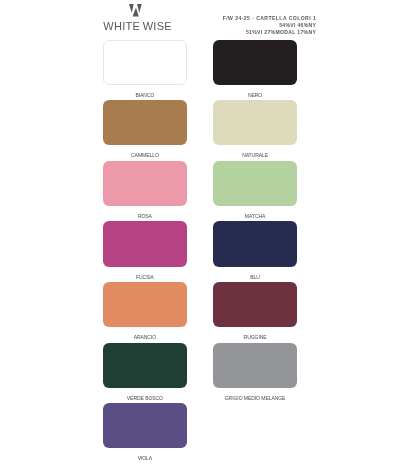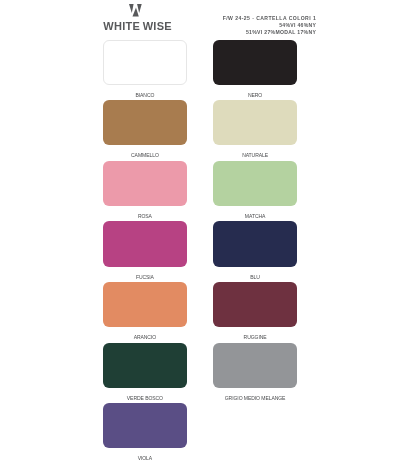--- a/index.html
+++ b/index.html
@@ -3,21 +3,21 @@
 <meta charset="utf-8">
 <style>
   html,body{margin:0;padding:0;}
   body{width:399px;height:466px;background:#ffffff;font-family:"Liberation Sans",sans-serif;position:relative;overflow:hidden;}
   .page{position:absolute;inset:0;}
   .header{position:absolute;left:0;top:0;width:399px;height:39px;}
   .brand{position:absolute;left:85.5px;top:4.0px;width:100px;text-align:center;}
   .brand-name-wrap{position:absolute;left:87.5px;top:21.3px;width:100px;text-align:center;}
   .logo-mark{display:block;margin:0 auto;}
   .logo-mark .lg{fill:#58595b;}
-  .brand-name{font-size:11px;line-height:11px;font-weight:bold;letter-spacing:0.3px;word-spacing:-0.9px;color:#58595b;text-indent:0.3px;}
+  .brand-name{font-size:11px;line-height:11px;font-weight:normal;letter-spacing:0.3px;word-spacing:-0.9px;color:#58595b;text-indent:0.3px;}
   .meta{position:absolute;left:216.2px;top:15.3px;width:100px;text-align:right;color:#58595b;}
   .meta div{font-size:5.1px;line-height:7px;font-weight:bold;white-space:nowrap;}
   .meta .l1{letter-spacing:.43px;}
   .meta .l2{letter-spacing:.3px;}
   .meta .l3{letter-spacing:.32px;}
   .grid{position:absolute;left:103px;top:39.6px;width:194px;}
   .row{display:flex;gap:26.4px;height:60.6px;}
   .cell{width:83.8px;}
   .sw{width:83.8px;height:45.3px;border-radius:6px;}
   .sw.outline{border:1px solid #e6e6e6;box-sizing:border-box;}

